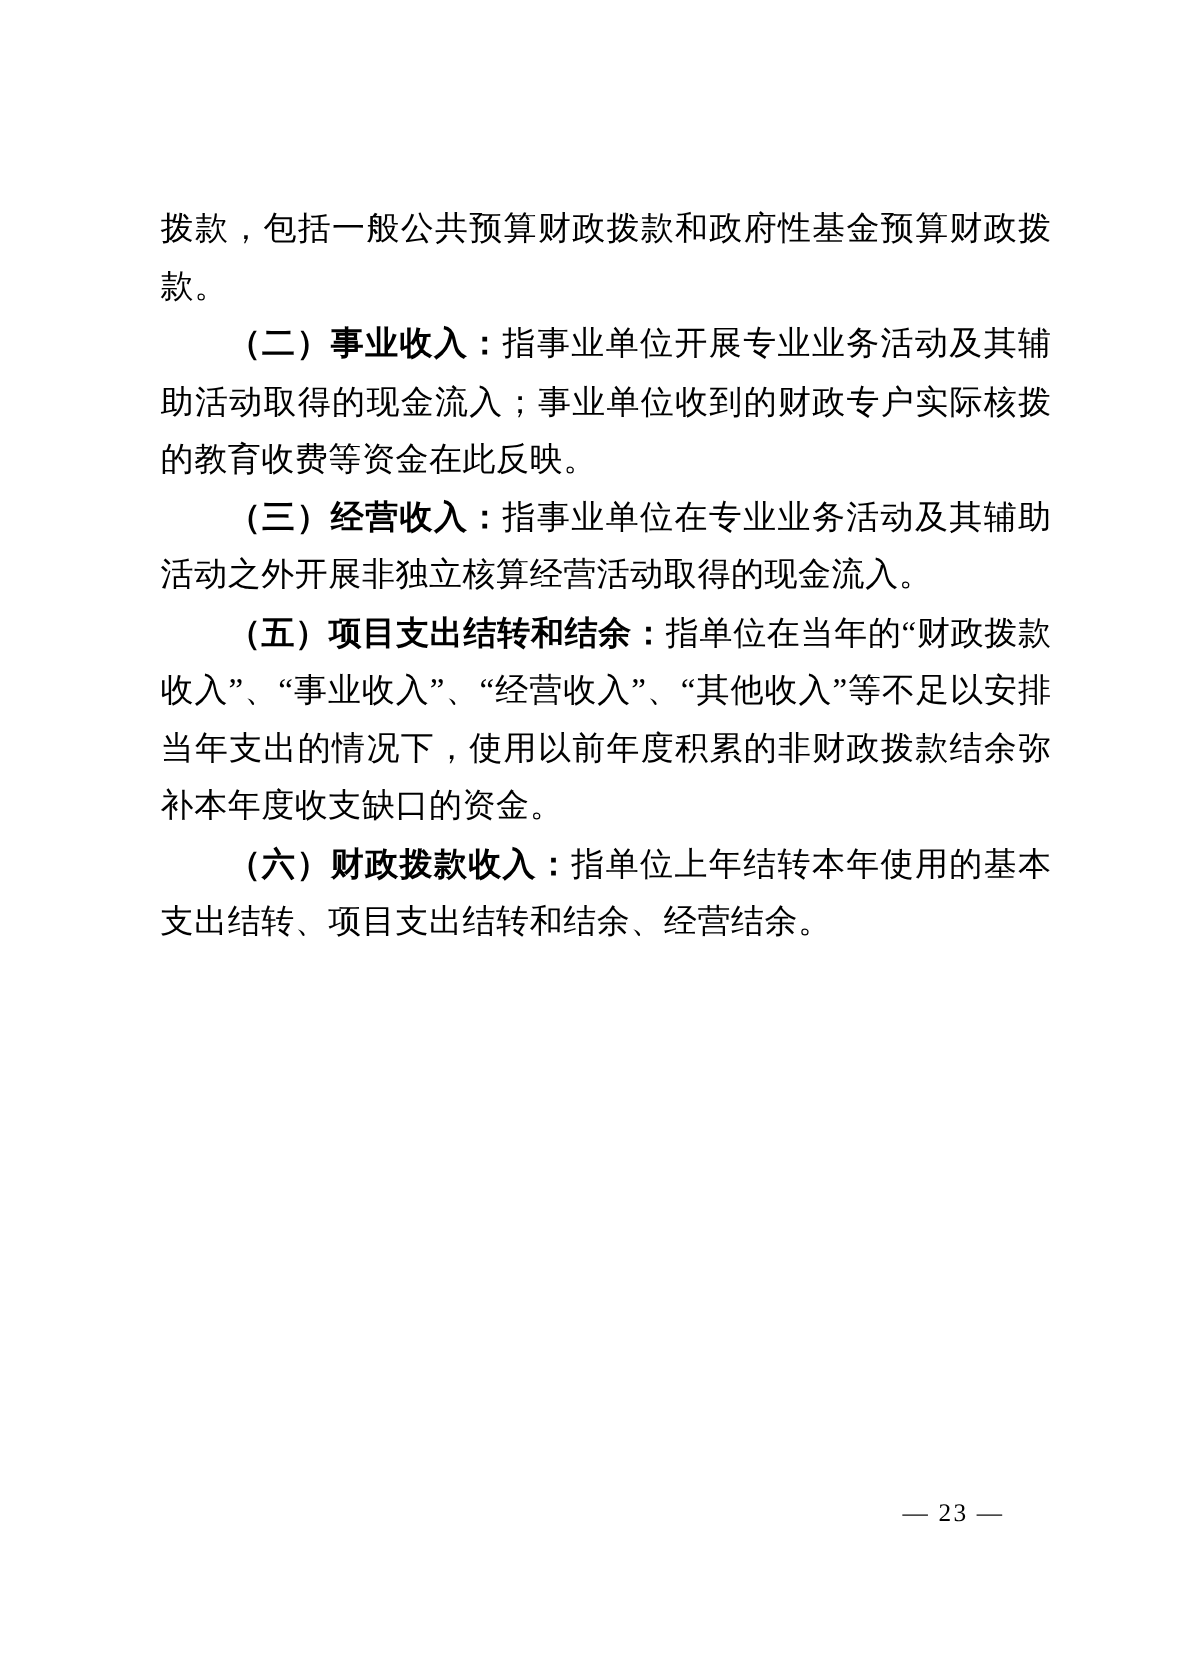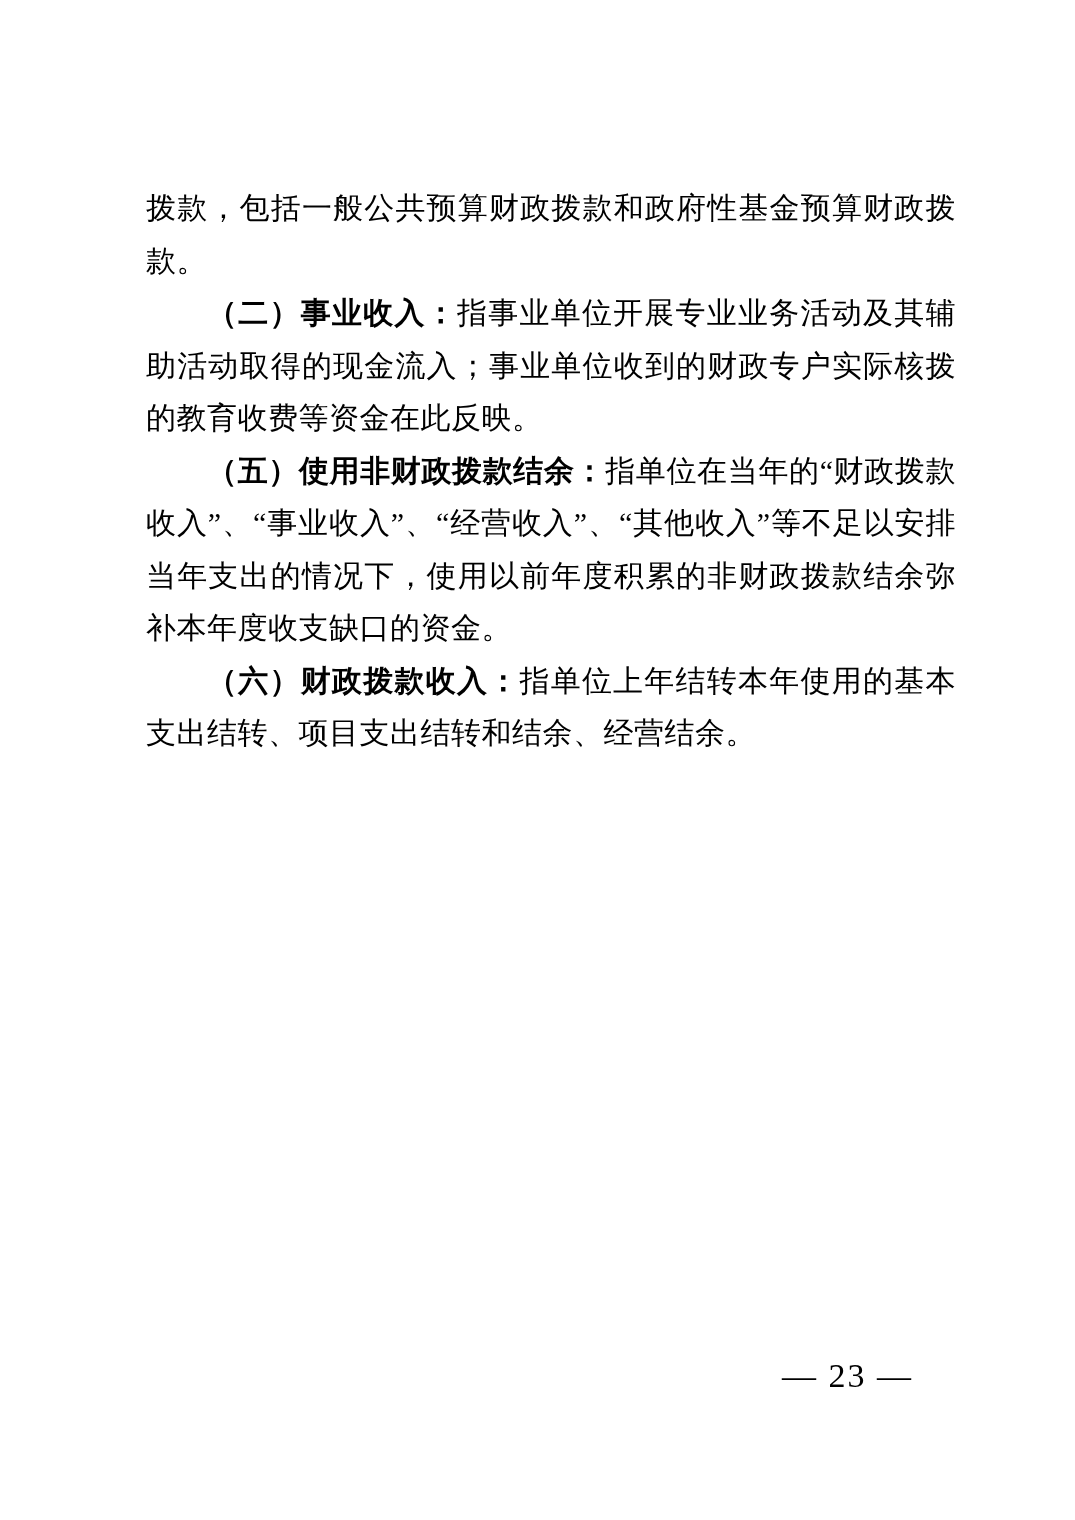--- a/index.html
+++ b/index.html
@@ -46,39 +46,40 @@
     font-weight: bold;
     margin-top: 24px;
   }
   .para-body {
     font-weight: normal;
   }
   .footer {
     position: absolute;
     top: 1358px;
     right: 168px;
-    font-size: 34px;
+    font-size: 23px;
     line-height: 36px;
     letter-spacing: 2px;
     color: #000000;
   }
 </style>
 </head>
 <body>
 
 <div class="page">
   <div class="content">
 
     <p class="para"><span class="para-body">拨款，包括一般公共预算财政拨款和政府性基金预算财政拨款。</span></p>
 
     <p class="para indent"><span class="para-head">（二）事业收入：</span><span class="para-body">指事业单位开展专业业务活动及其辅助活动取得的现金流入；事业单位收到的财政专户实际核拨的教育收费等资金在此反映。</span></p>
 
+    <p class="para indent"><span class="para-head">（三）经营收入：</span><span class="para-body">指事业单位在专业业务活动及其辅助活动之外开展非独立核算经营活动取得的现金流入。</span></p>
 
 
-    <p class="para indent"><span class="para-head">（五）使用非财政拨款结余：</span><span class="para-body">指单位在当年的“财政拨款收入”、“事业收入”、“经营收入”、“其他收入”等不足以安排当年支出的情况下，使用以前年度积累的非财政拨款结余弥补本年度收支缺口的资金。</span></p>
+    <p class="para indent"><span class="para-head">（五）项目支出结转和结余：</span><span class="para-body">指单位在当年的“财政拨款收入”、“事业收入”、“经营收入”、“其他收入”等不足以安排当年支出的情况下，使用以前年度积累的非财政拨款结余弥补本年度收支缺口的资金。</span></p>
 
     <p class="para indent"><span class="para-head">（六）财政拨款收入：</span><span class="para-body">指单位上年结转本年使用的基本支出结转、项目支出结转和结余、经营结余。</span></p>
 
 
   </div>
 
   <div class="footer">
     <span>— 23 —</span>
   </div>
 </div>

